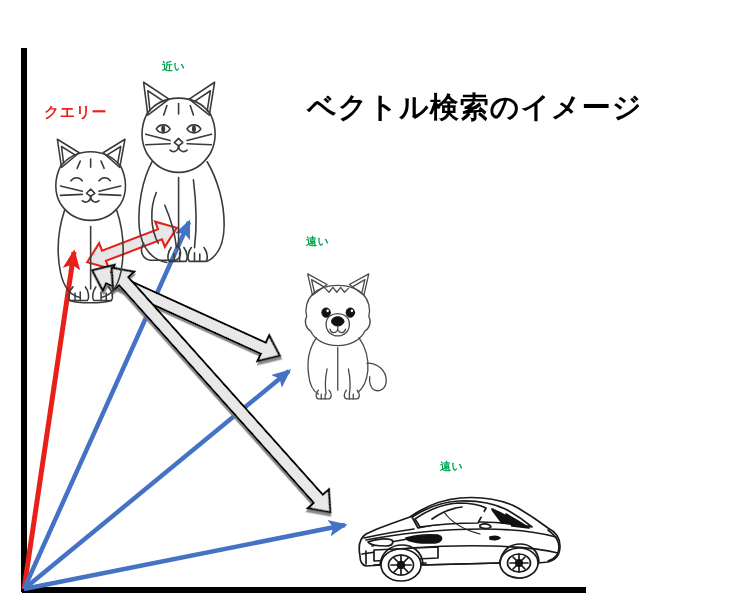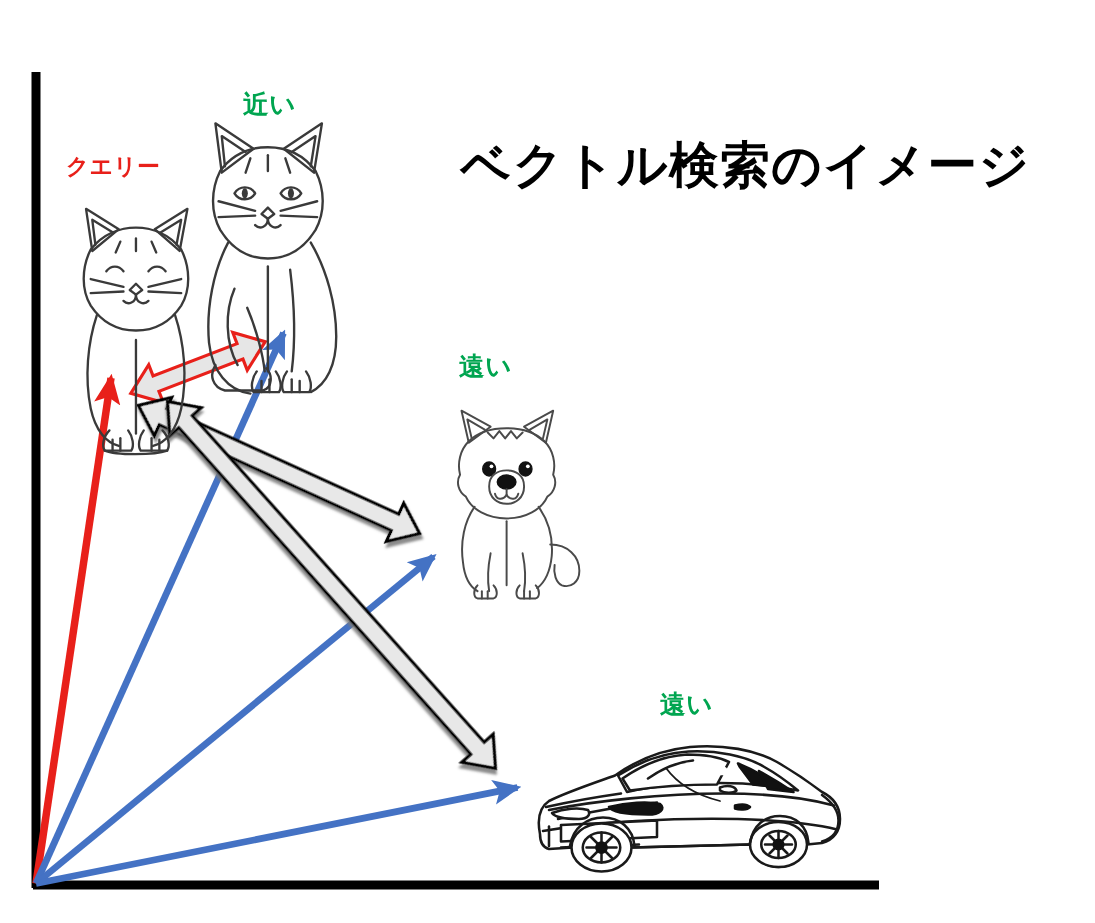--- a/index.html
+++ b/index.html
@@ -25,32 +25,32 @@
     height: 615px;
   }
   .label {
     position: absolute;
     font-weight: bold;
     white-space: nowrap;
     line-height: 1;
   }
   .label-green {
     color: #00a550;
-    font-size: 17px;
+    font-size: 11px;
     letter-spacing: 0.5px;
   }
   .label-red {
     color: #e8201a;
     font-size: 15px;
     letter-spacing: 0.5px;
   }
   .title {
     position: absolute;
     color: #000000;
-    font-size: 33px;
+    font-size: 29px;
     font-weight: bold;
     white-space: nowrap;
     letter-spacing: 1px;
     line-height: 1;
   }
 </style>
 </head>
 <body>
 
 <div id="canvas">

